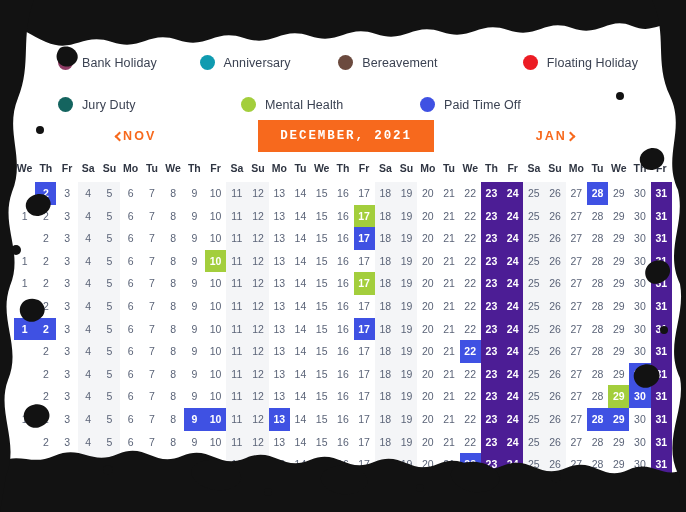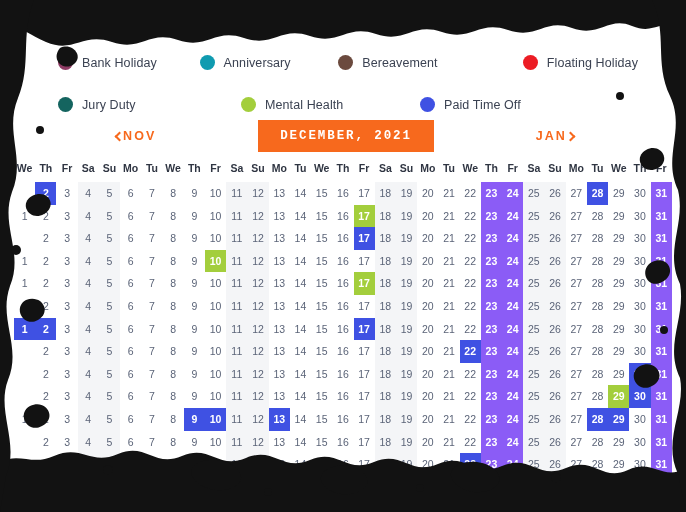--- a/index.html
+++ b/index.html
@@ -139,21 +139,21 @@
   }
   .cell-in {
     display: block;
     width: 100%;
     height: 22.6px;
     line-height: 22.6px;
   }
   
   td.band { background: #f4f5f7; }
   
-  td.ev-bank   { background: #8b5cf6; }
+  td.ev-bank   { background: #4c1d95; }
   td.ev-bank .cell-in   { color: #ffffff; font-weight: bold; }
   td.ev-pto    { background: #3f51e3; }
   td.ev-pto .cell-in    { color: #ffffff; font-weight: bold; }
   td.ev-mental { background: #a3ce3c; }
   td.ev-mental .cell-in { color: #ffffff; font-weight: bold; }
   td.empty .cell-in { color: transparent; }
 </style>
 </head>
 <body>
 

